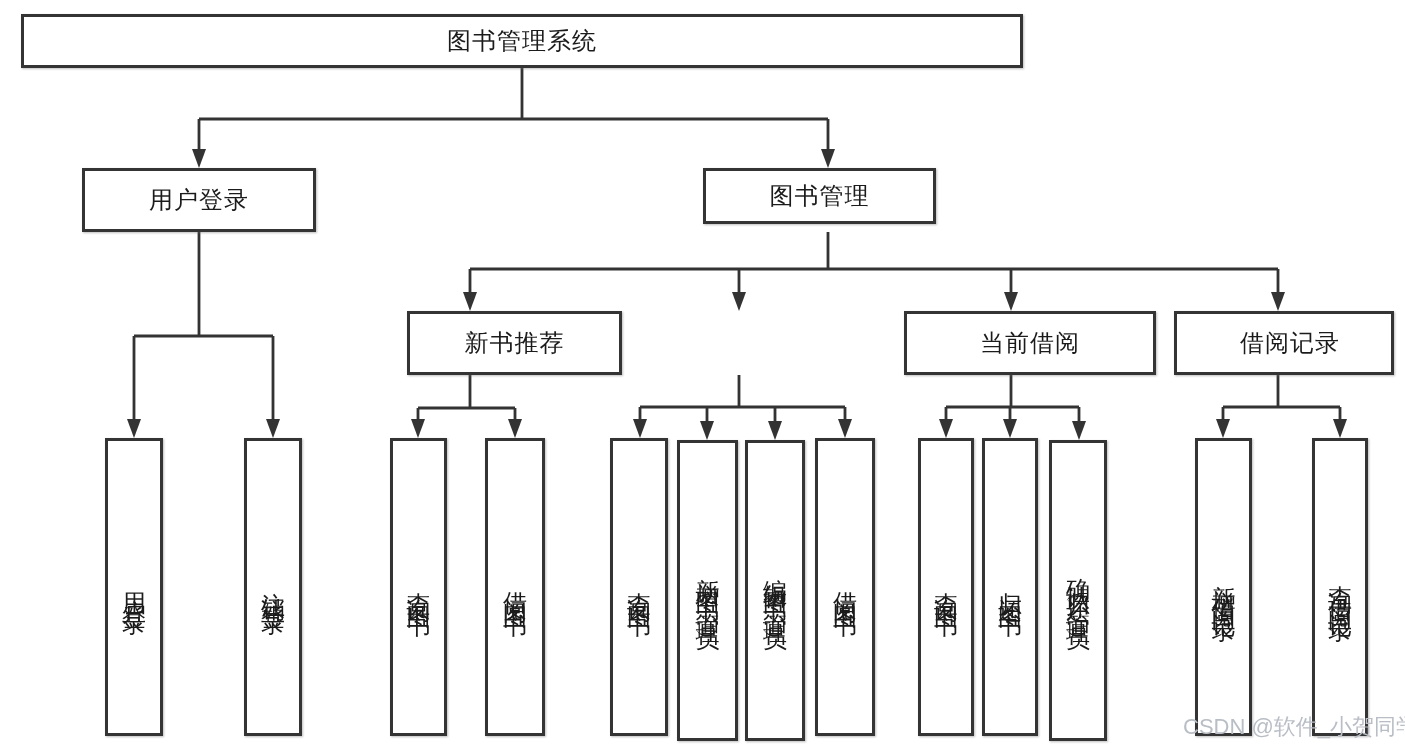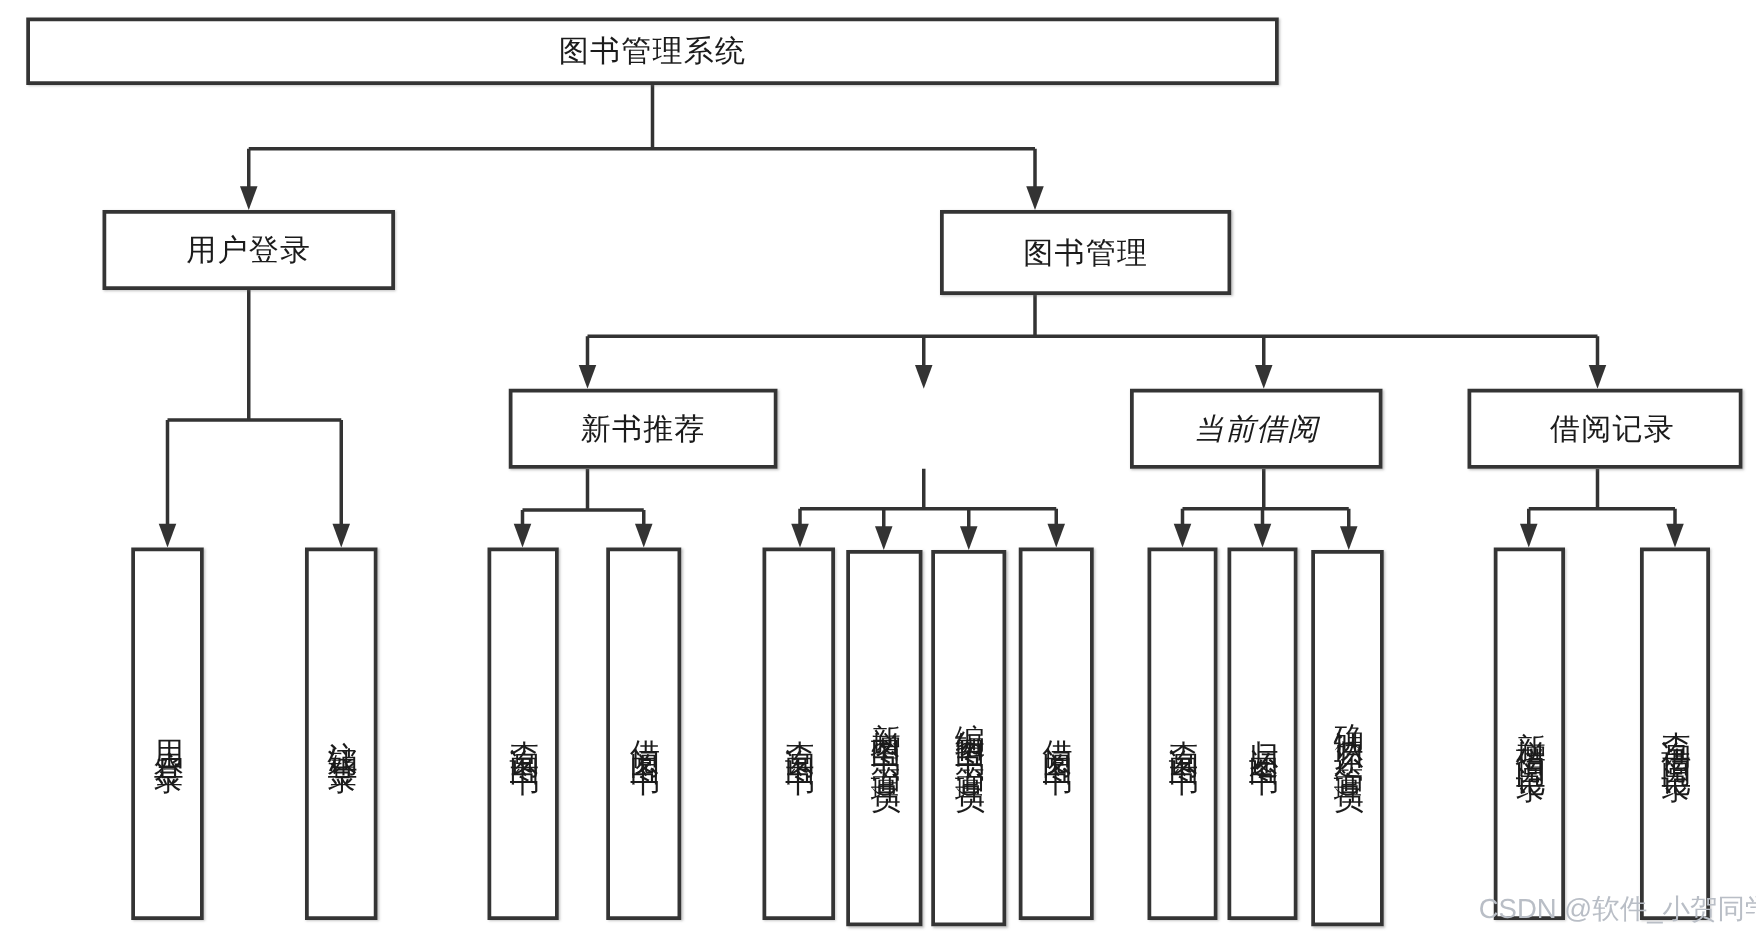--- a/index.html
+++ b/index.html
@@ -84,28 +84,28 @@
     </g>
   </svg>
 
   <div class="node" style="left:21px; top:14px; width:1002px; height:54px;">
     <span class="hlabel">图书管理系统</span>
   </div>
 
   <div class="node" style="left:82px; top:168px; width:234px; height:64px;">
     <span class="hlabel">用户登录</span>
   </div>
-  <div class="node" style="left:752px; top:168px; width:233px; height:68px;">
+  <div class="node" style="left:703px; top:168px; width:233px; height:56px;">
     <span class="hlabel">图书管理</span>
   </div>
 
   <div class="node" style="left:362px; top:311px; width:215px; height:64px;margin-left:45px;">
     <span class="hlabel">新书推荐</span>
   </div>
-  <div class="node" style="left:904px; top:311px; width:202px; height:64px;font-style:italic;">
+  <div class="node" style="left:904px; top:311px; width:252px; height:64px;">
     <span class="hlabel">当前借阅</span>
   </div>
   <div class="node" style="left:1174px; top:311px; width:220px; height:64px;padding-left:12px;">
     <span class="hlabel">借阅记录</span>
   </div>
 
   <div class="node" style="left:105px; top:438px; width:58px; height:298px;">
     <span class="vlabel">用户登录</span>
   </div>
   <div class="node" style="left:244px; top:438px; width:58px; height:298px;">

